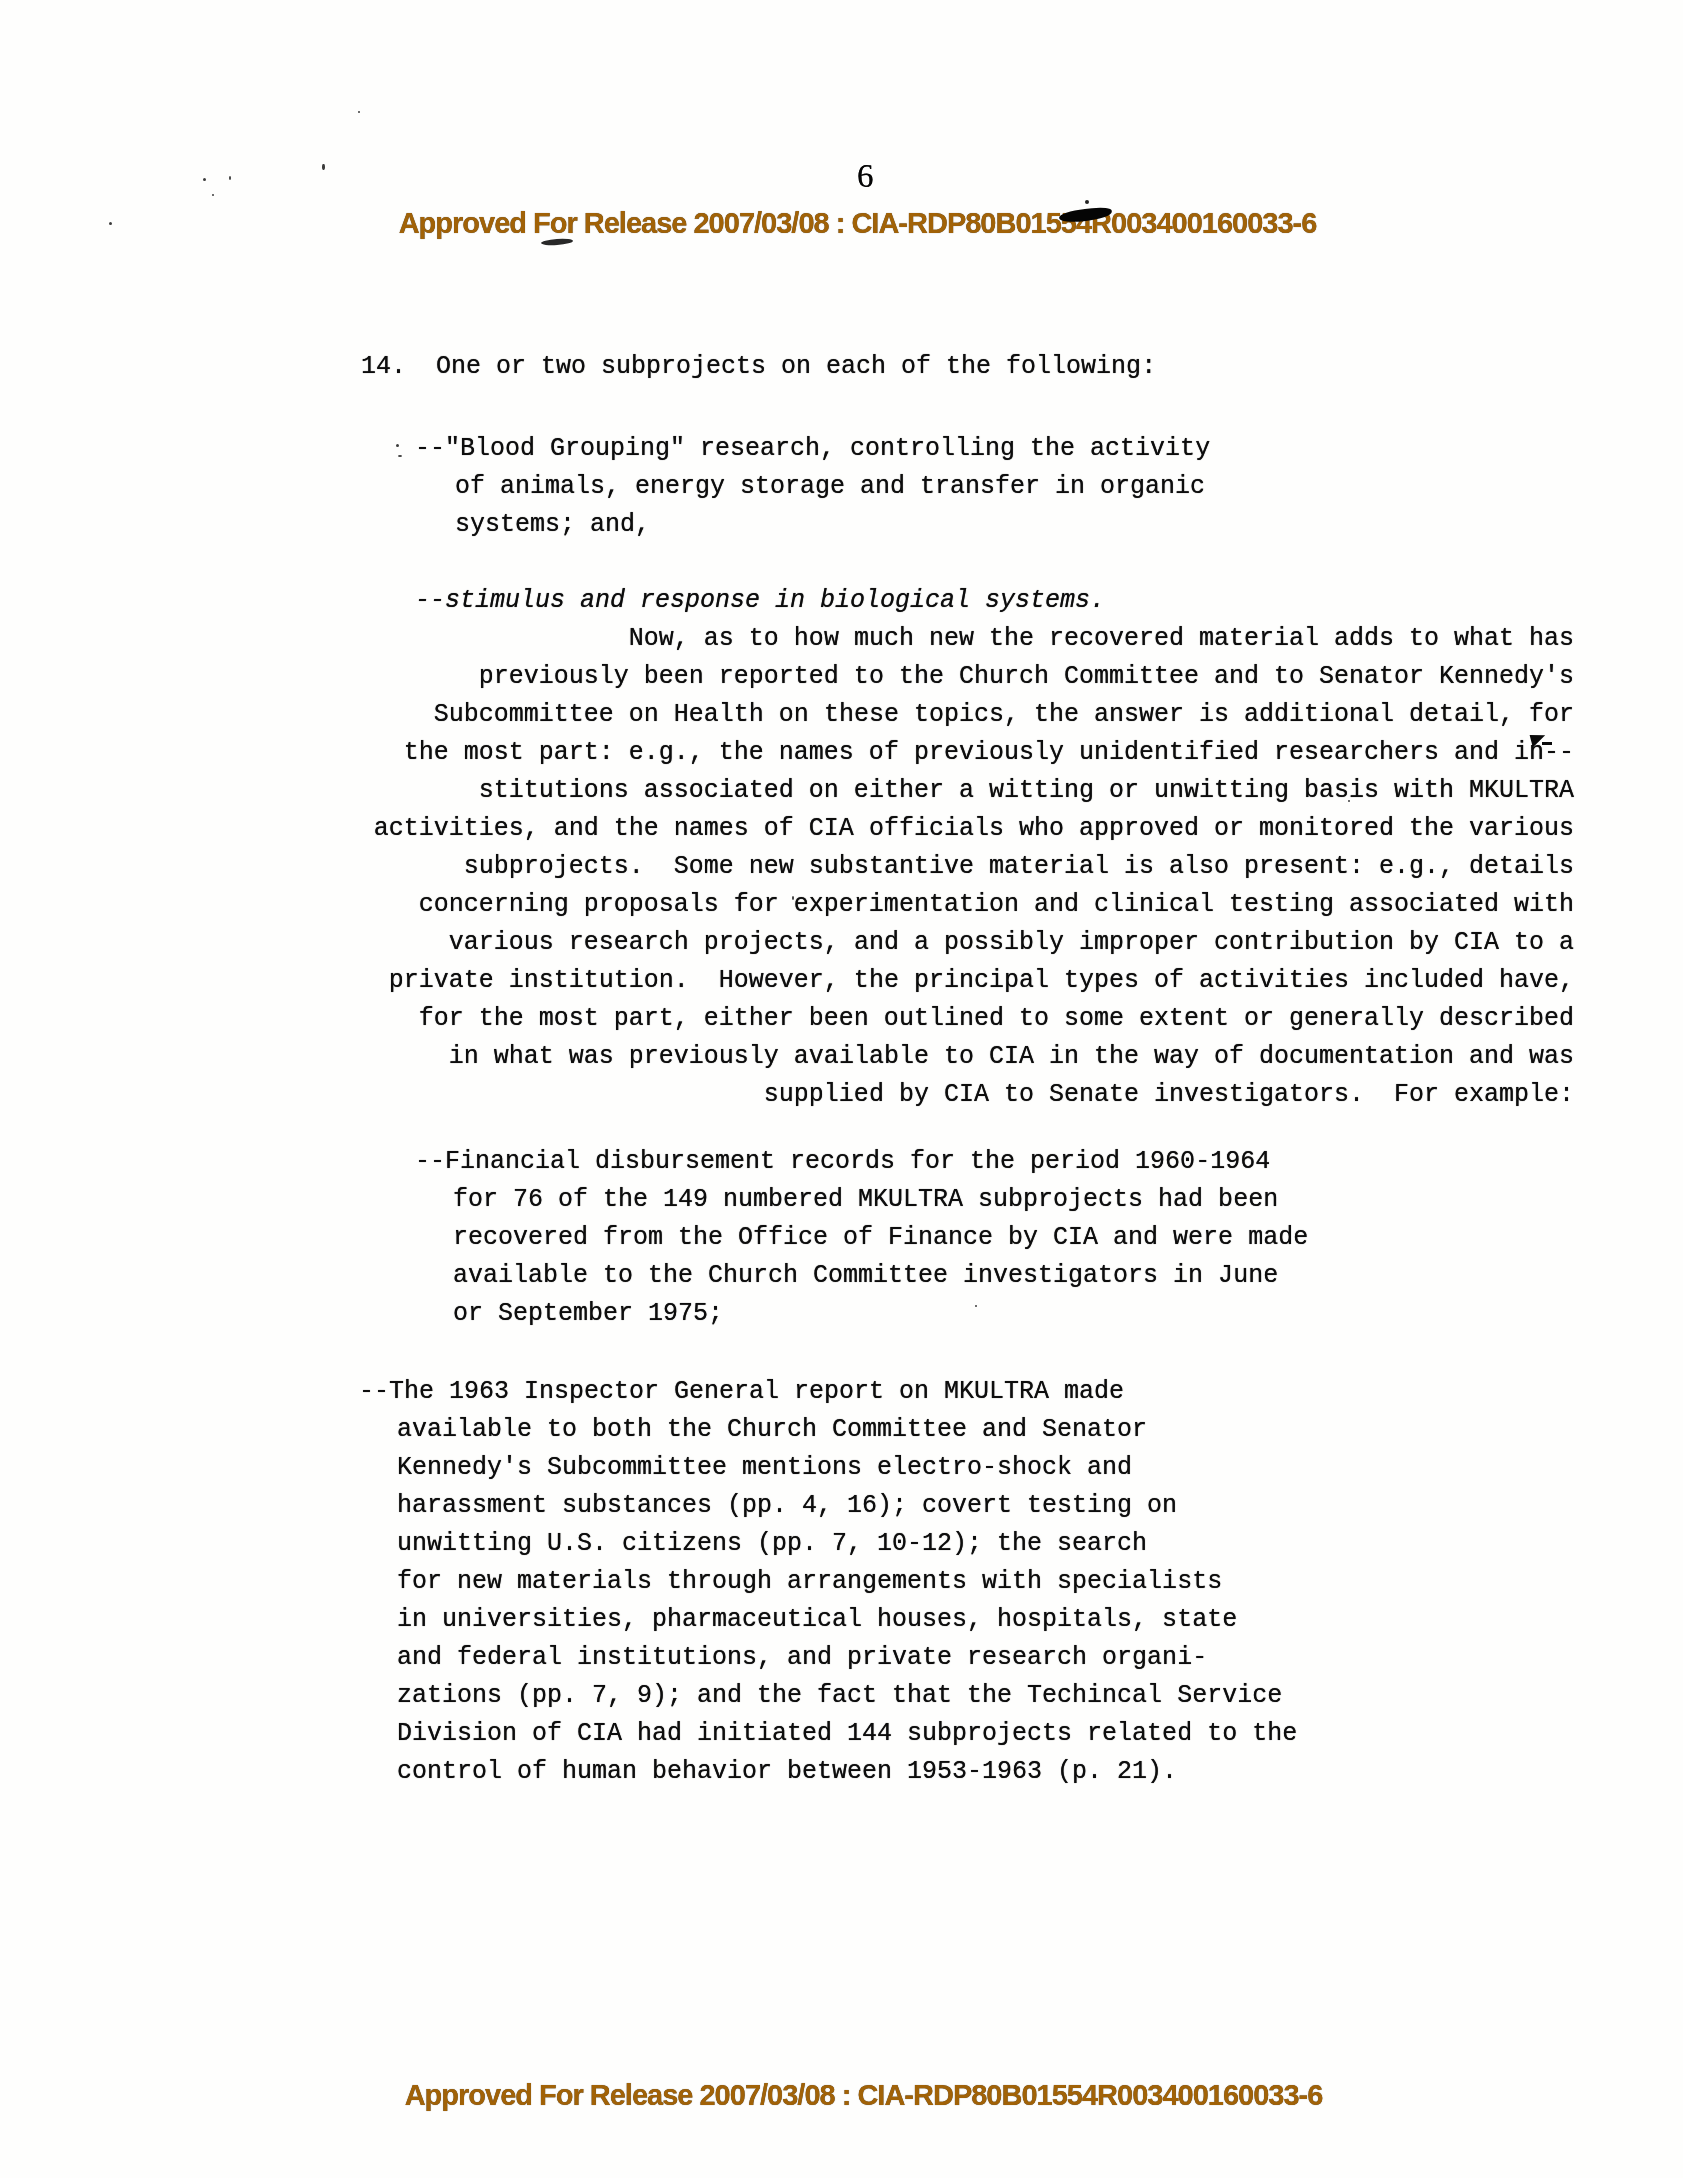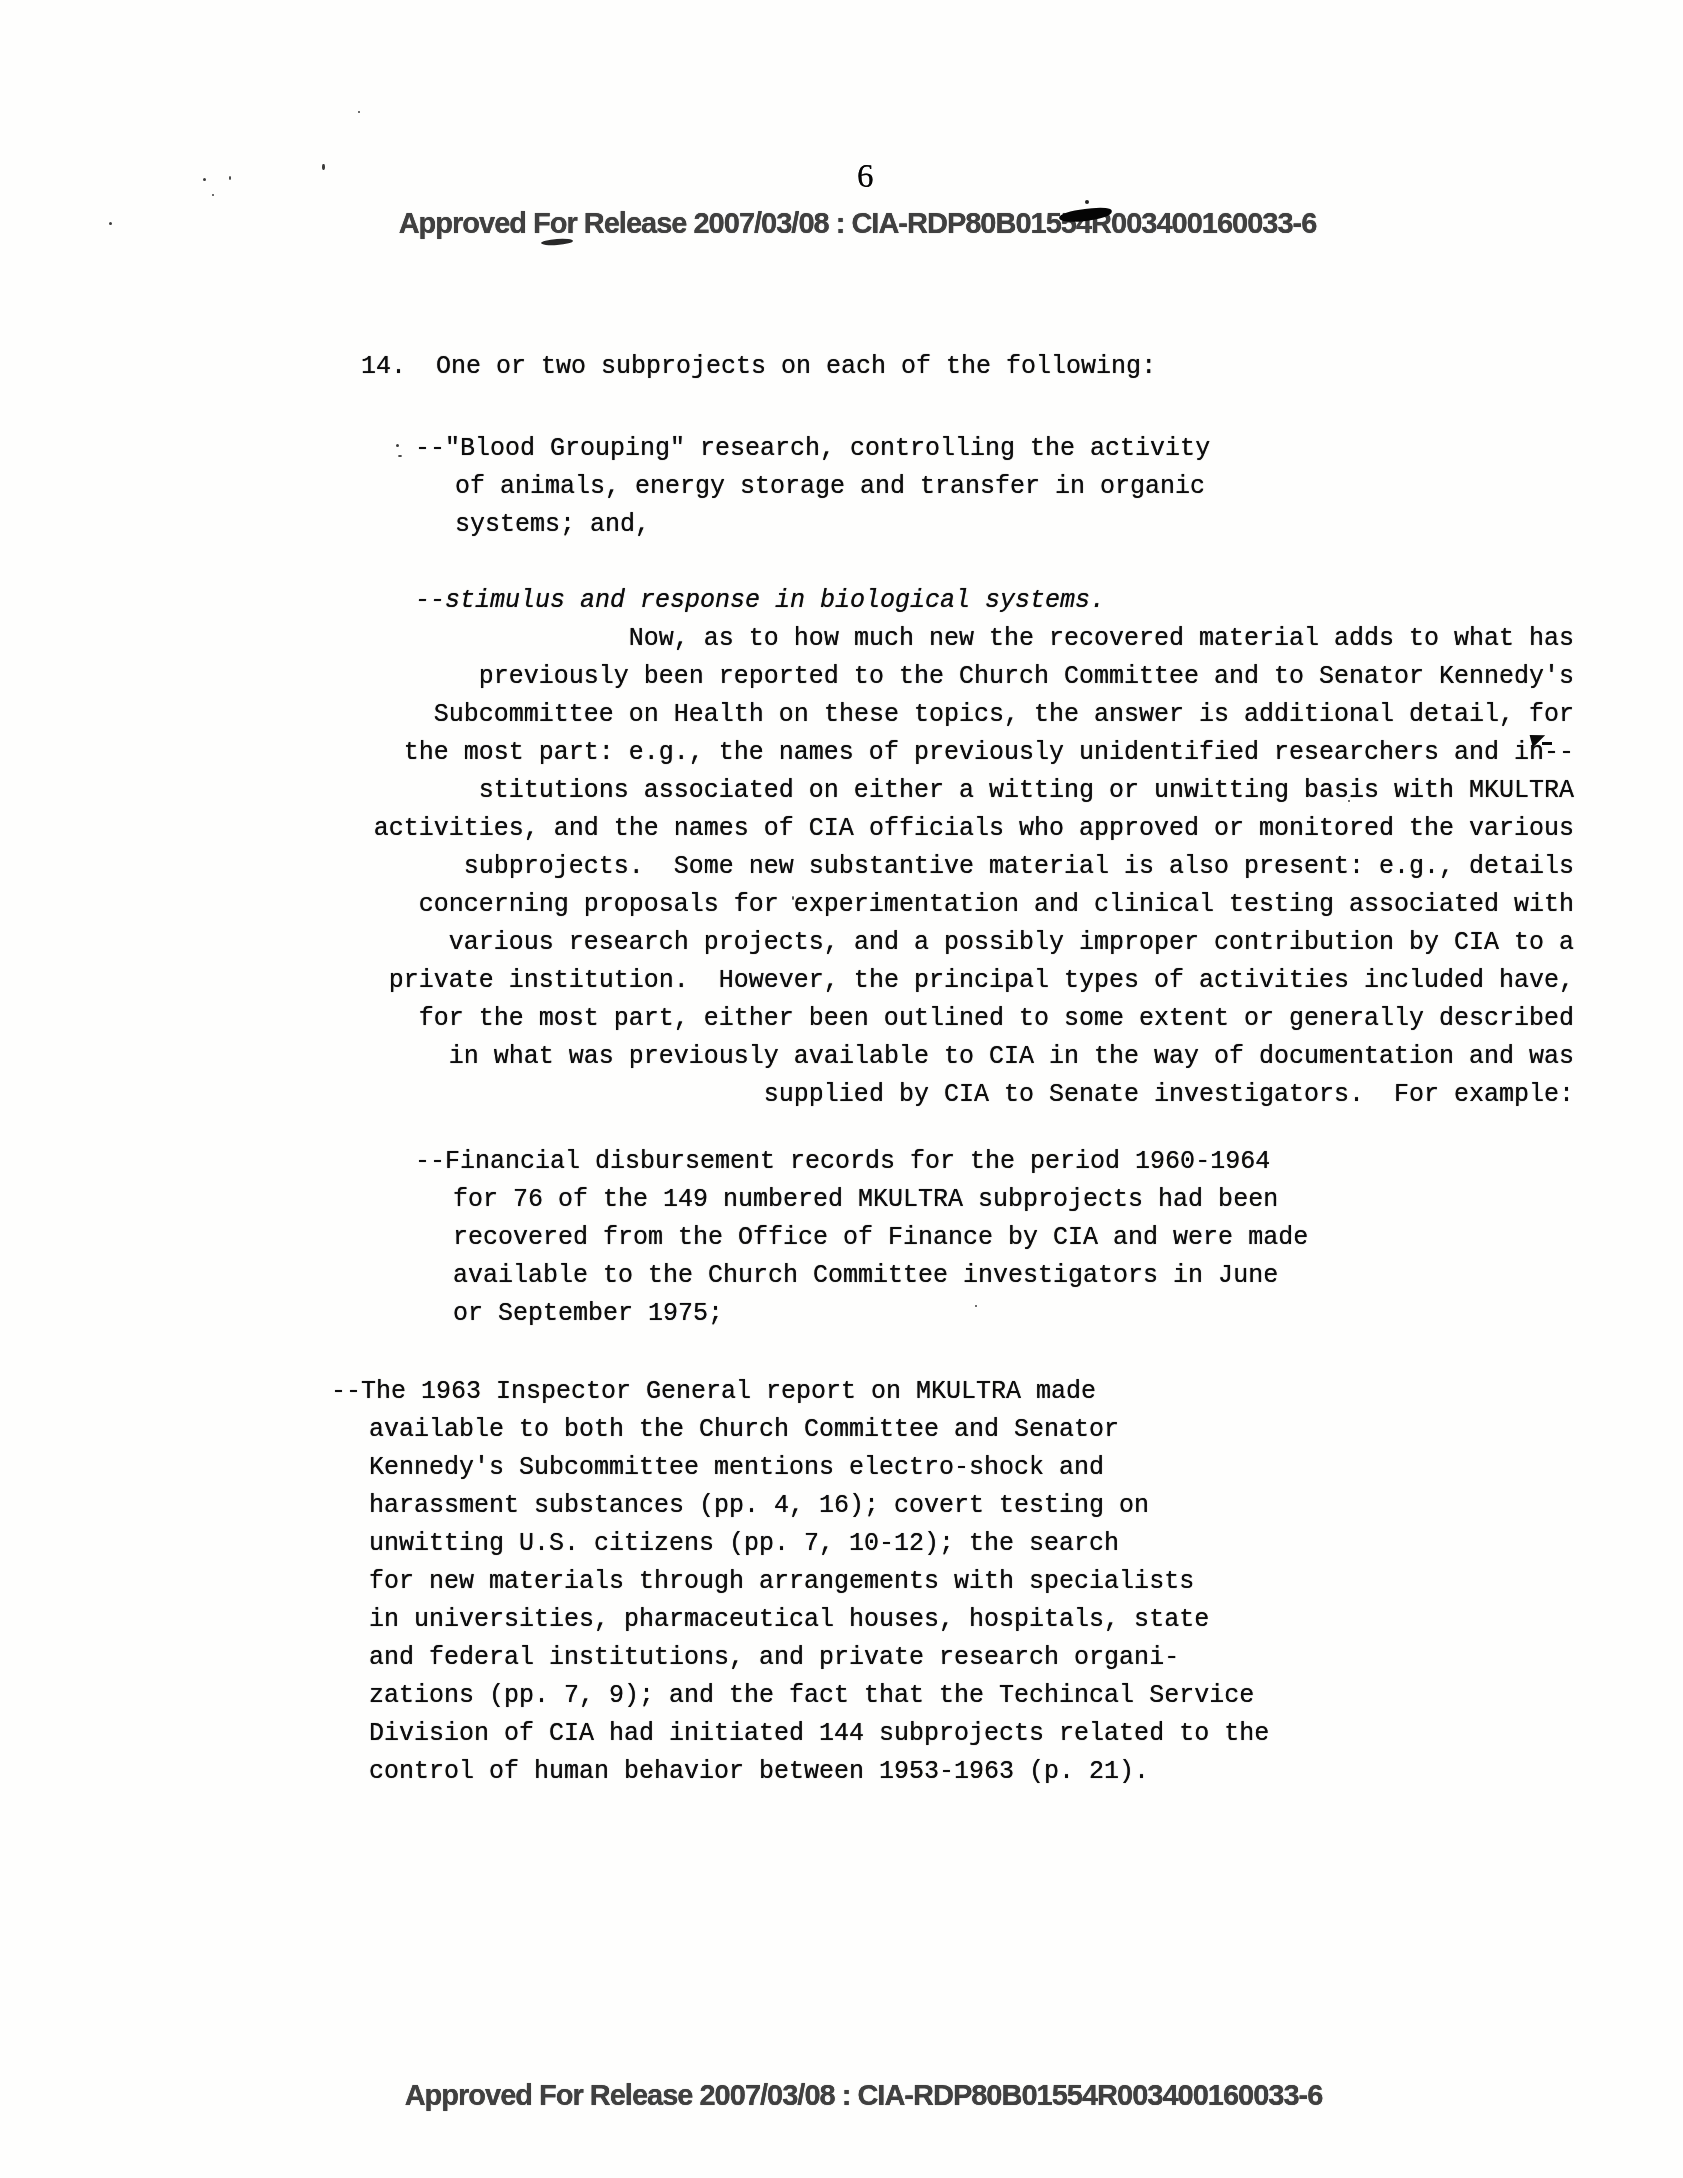--- a/index.html
+++ b/index.html
@@ -38,40 +38,40 @@
   .stamp {
     position: absolute;
     left: 0;
     right: 0;
     text-align: center;
     font-family: "Liberation Sans", sans-serif;
     font-weight: bold;
     font-size: 29px;
     line-height: 36px;
     letter-spacing: -1px;
-    color: #404040;
+    color: #a16207;
     text-shadow: 0 0 0.7px rgba(0,0,0,0.8);
   }
   #header-stamp { top: 205px; padding-left: 32px; }
   #footer-stamp { top: 2077px; padding-left: 44px; }
 
   #content {
     position: absolute;
     top: 348px;
     left: 257px;
     width: 1317px;
   }
   .para { margin: 0; }
   #item-14 { margin-left: 104px; }
   #bullet-blood { margin-top: 44px; margin-left: 158px; padding-left: 40px; text-indent: -40px; }
   #bullet-stimulus { margin-top: 38px; margin-left: 158px; font-style: italic; }
   #item-15 { margin-top: 42px; text-indent: 74px; }
   #para-now { text-indent: 74px; text-align: right; }
   #bullet-financial { margin-top: 29px; margin-left: 158px; padding-left: 38px; text-indent: -38px; }
-  #bullet-ig { margin-top: 40px; margin-left: 74px; padding-left: 38px; text-indent: -38px; }
+  #bullet-ig { margin-top: 40px; margin-left: 102px; padding-left: 38px; text-indent: -38px; }
 
   
   .artifact { position: absolute; pointer-events: none; }
   #smudge-554 {
     top: 209px; left: 1059px;
     width: 53px; height: 12px;
     background: #050505;
     border-radius: 55% 40% 60% 50%;
     transform: rotate(-6deg);
   }

